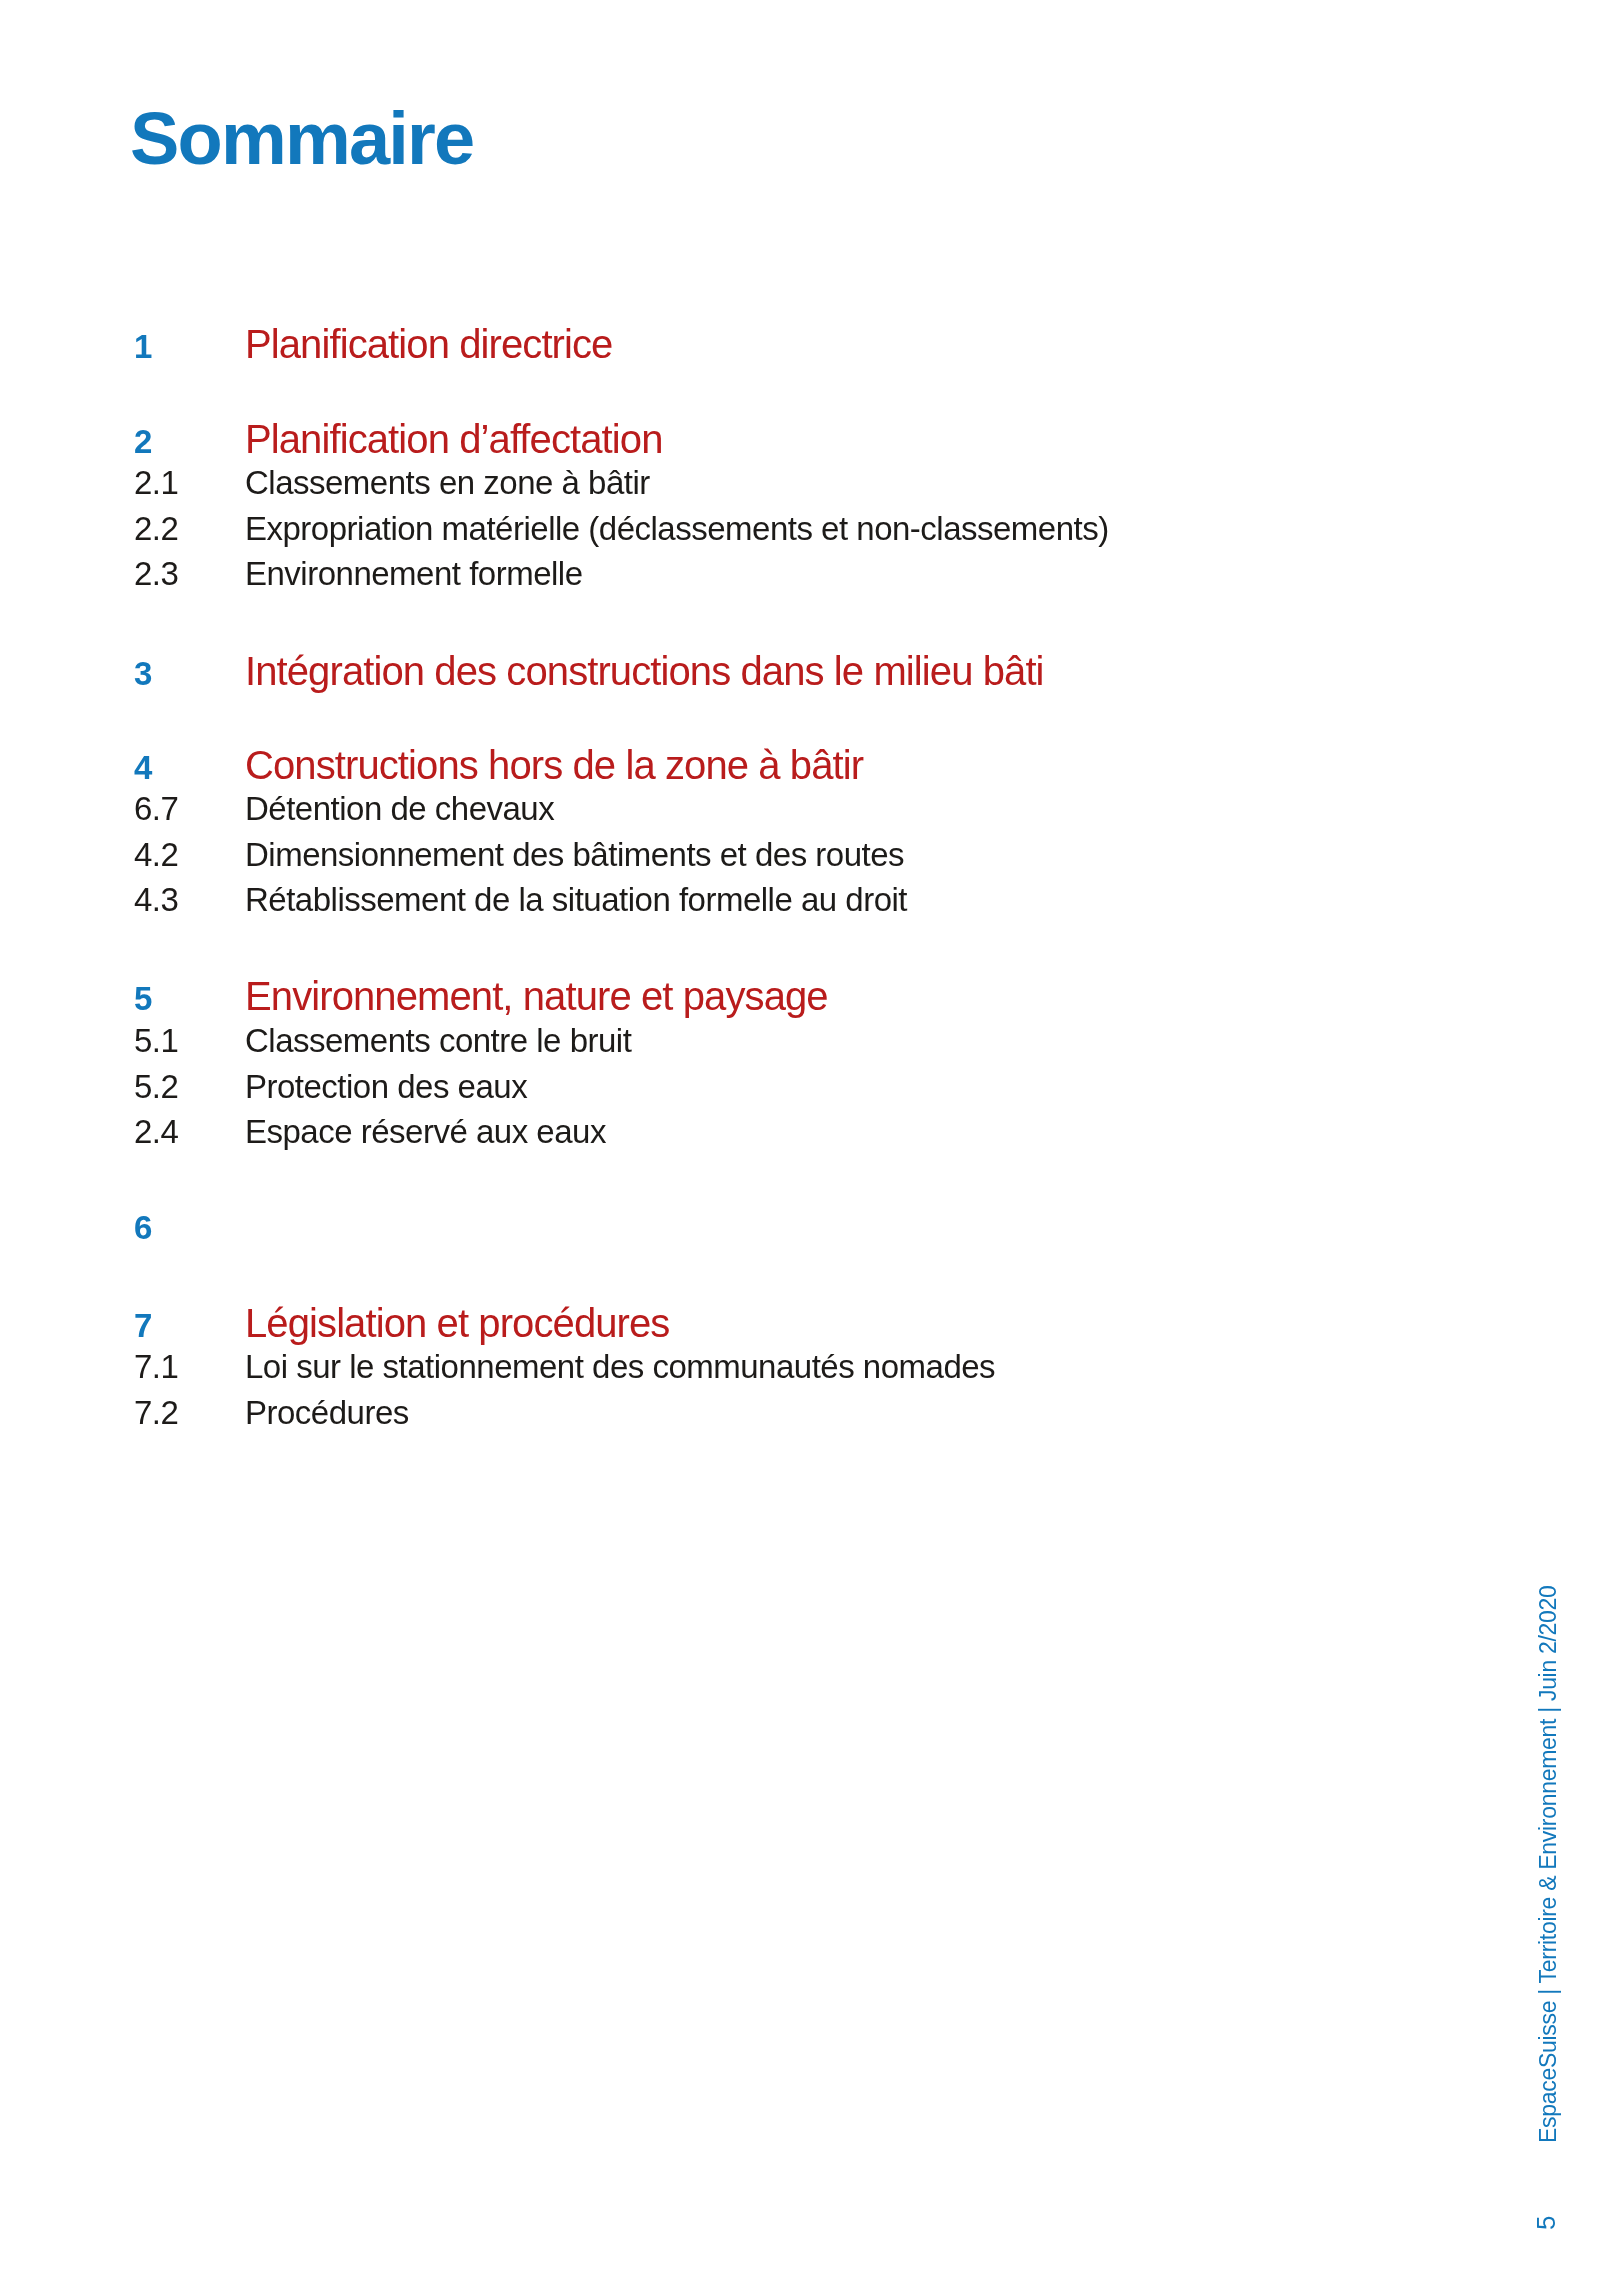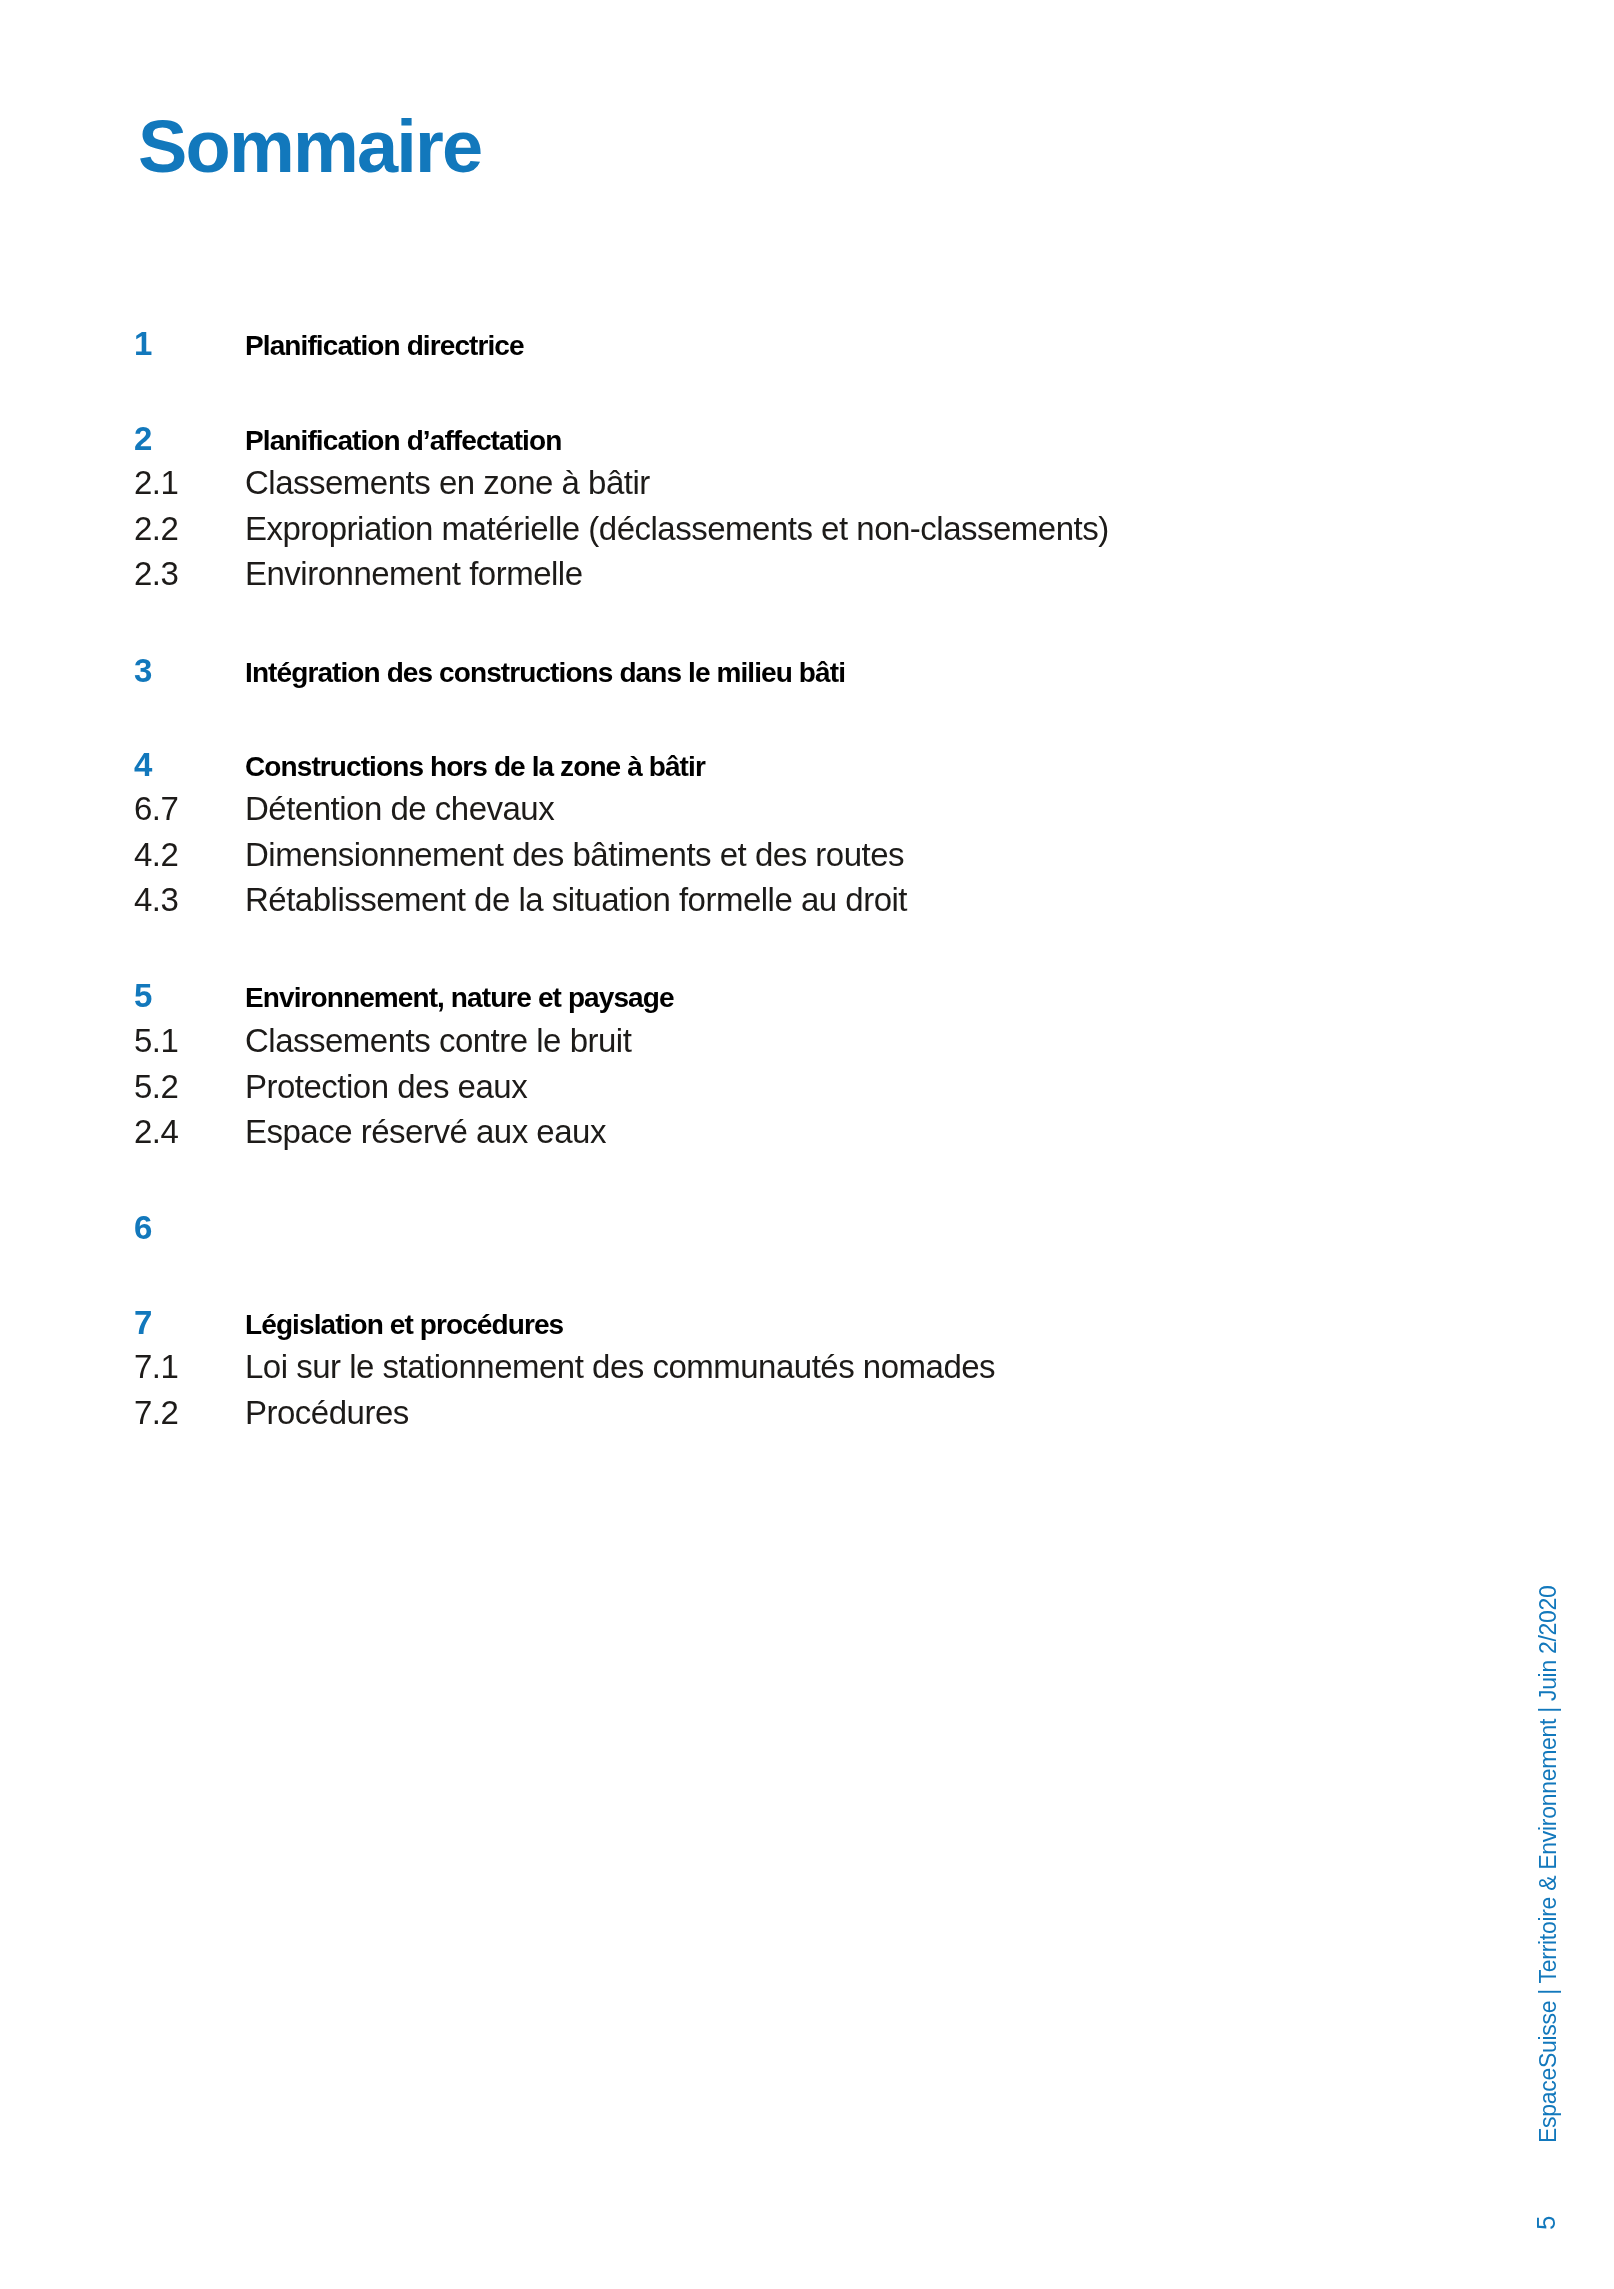--- a/index.html
+++ b/index.html
@@ -7,21 +7,21 @@
     position:relative;
     width:1614px;height:2290px;
     background:#ffffff;
     overflow:hidden;
     font-family:"Liberation Sans", sans-serif;
     -webkit-font-smoothing:antialiased;
   }
   .doc-title{
     position:absolute;
     left:130px;top:102px;
-    margin:8px;
+    margin:0;
     font-size:74px;
     font-weight:bold;
     letter-spacing:-1.8px;
     line-height:1;
     color:#1278BC;
   }
   .row{
     position:absolute;
     left:134px;
     width:1308px;
@@ -31,21 +31,21 @@
     white-space:nowrap;
   }
   .row .num{flex:0 0 111px;}
   .row .label{flex:1 1 auto; overflow:visible;}
   .row .page{flex:0 0 auto; margin-left:18.5px; text-align:right;}
   
   .row.chapter .num{
     font-size:33px;font-weight:bold;color:#1278BC;
   }
   .row.chapter .label{
-    font-size:28px;font-weight:bold;color:#000000;letter-spacing:-0.9px;
+    font-size:40px;font-weight:normal;color:#b91c1c;letter-spacing:-0.9px;
   }
   .row.chapter .page{
     font-size:37px;font-weight:bold;color:#1278BC;
   }
   
   .row.sub .num,
   .row.sub .label,
   .row.sub .page{
     font-size:33px;font-weight:normal;color:#1D1B19;letter-spacing:-0.5px;
   }

